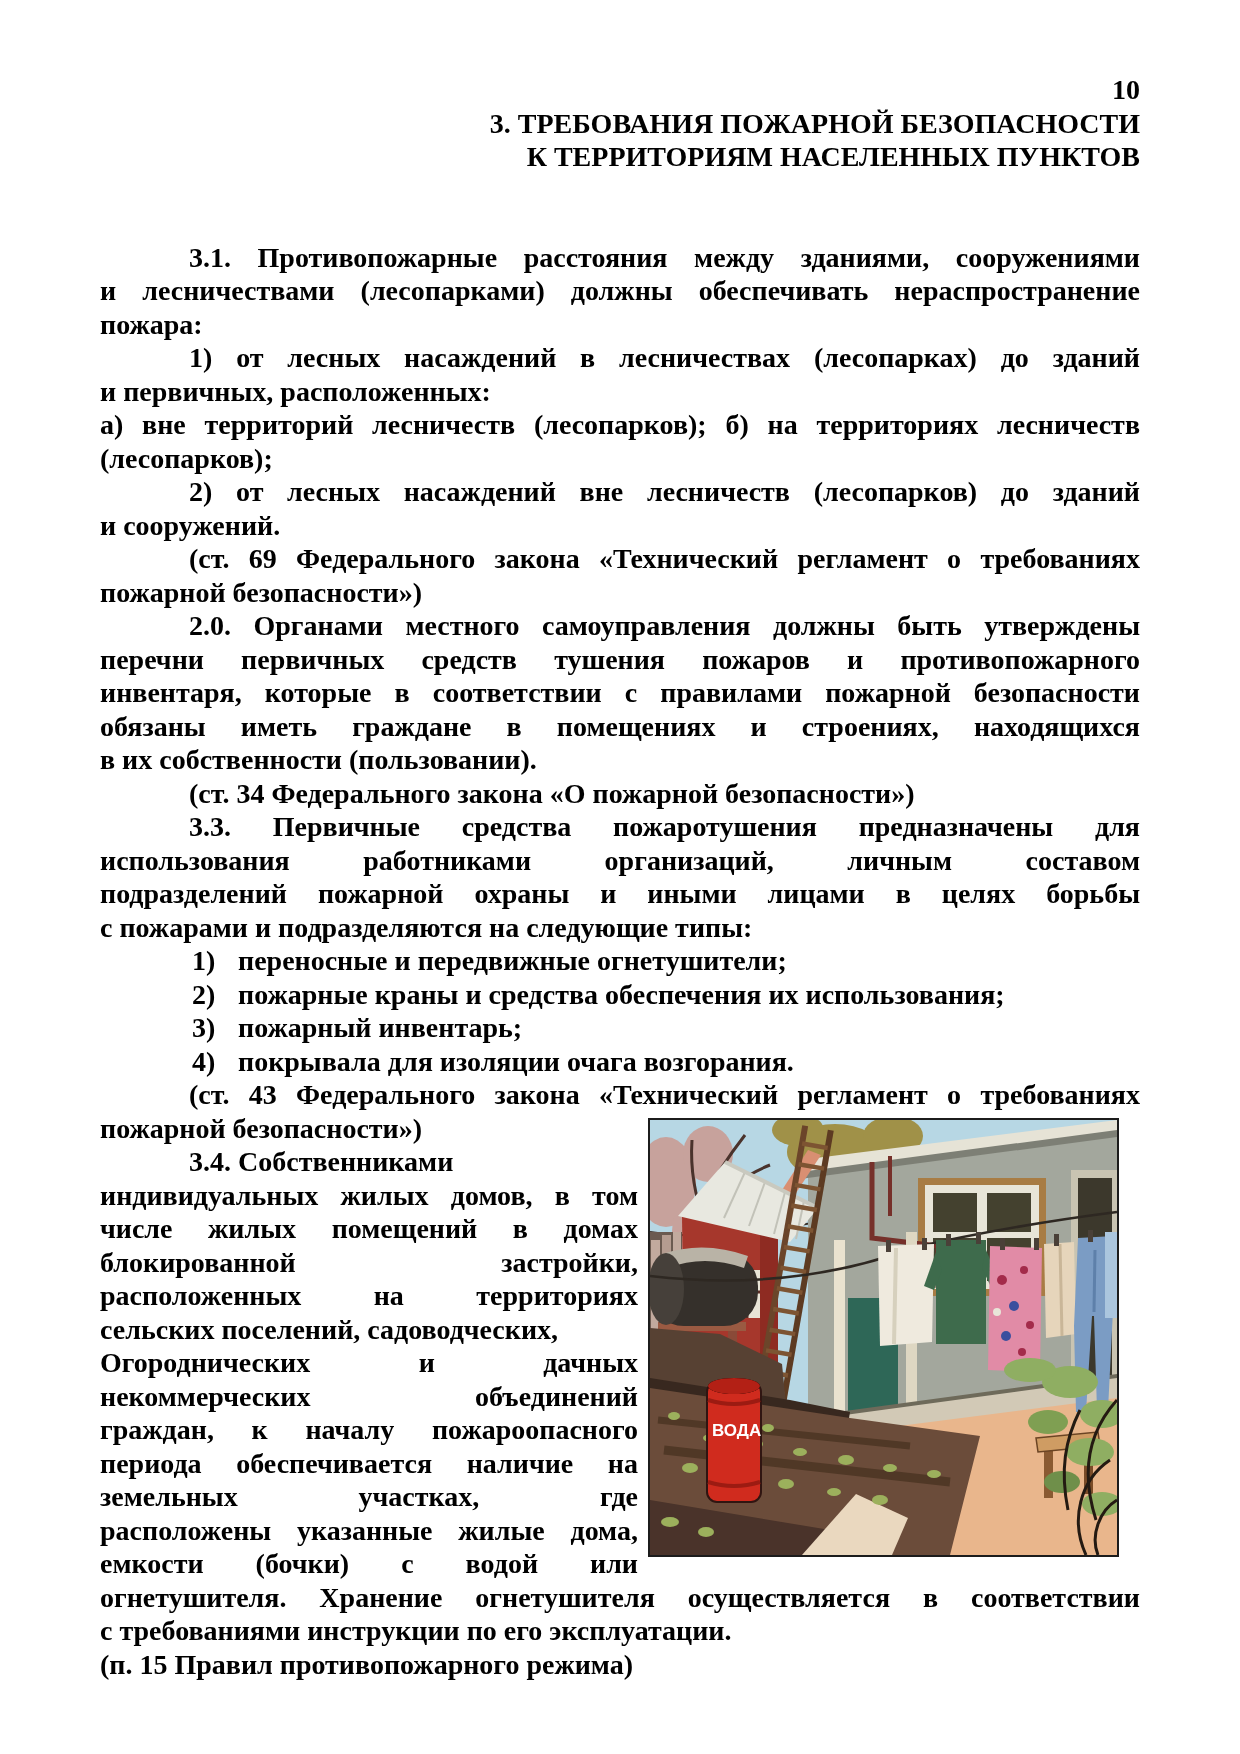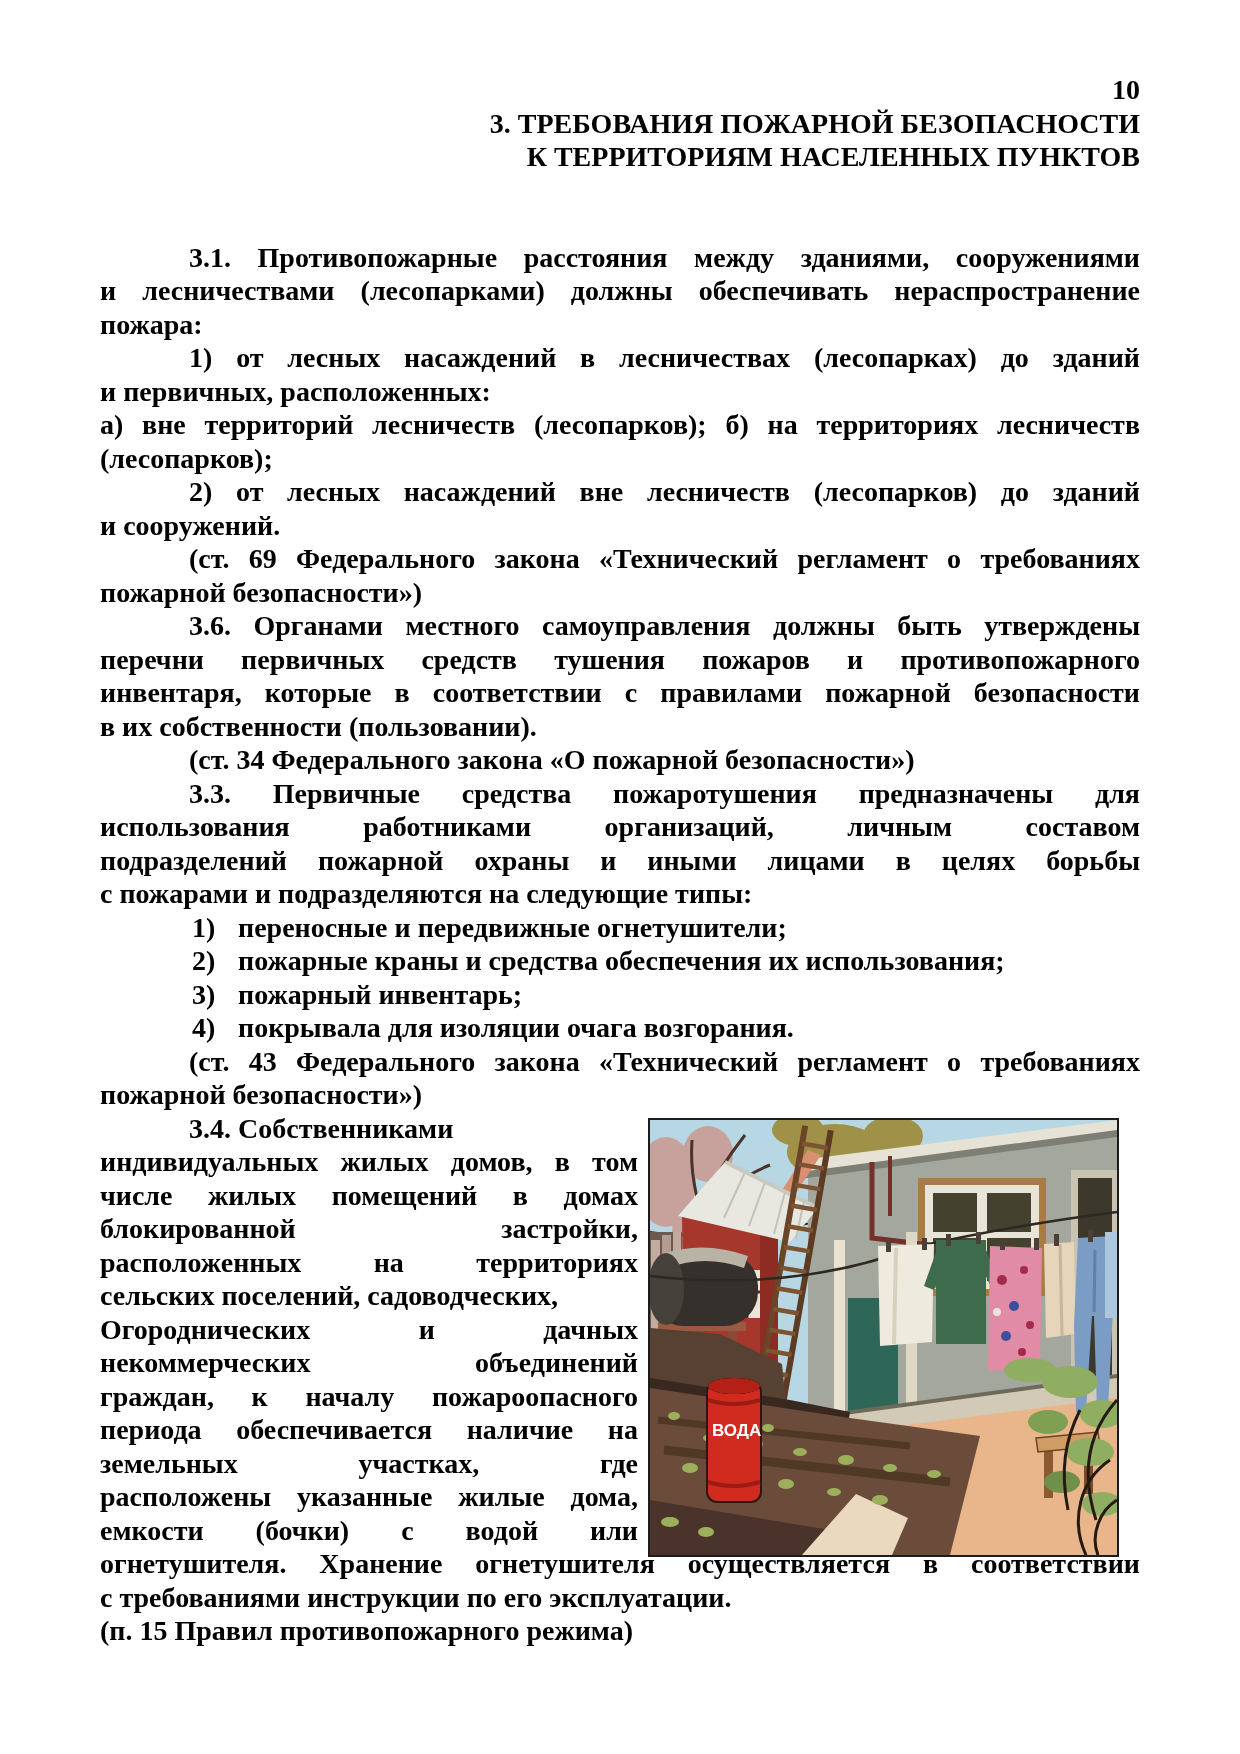--- a/index.html
+++ b/index.html
@@ -53,23 +53,24 @@
     <div class="ln j">и лесничествами (лесопарками) должны обеспечивать нераспространение</div>
     <div class="ln">пожара:</div>
     <div class="ln j ind">1) от лесных насаждений в лесничествах (лесопарках) до зданий</div>
     <div class="ln">и первичных, расположенных:</div>
     <div class="ln j">а) вне территорий лесничеств (лесопарков); б) на территориях лесничеств</div>
     <div class="ln">(лесопарков);</div>
     <div class="ln j ind">2) от лесных насаждений вне лесничеств (лесопарков) до зданий</div>
     <div class="ln">и сооружений.</div>
     <div class="ln j ind">(ст. 69 Федерального закона «Технический регламент о требованиях</div>
     <div class="ln">пожарной безопасности»)</div>
-    <div class="ln j ind">3.6. Органами местного самоуправления должны быть утверждены</div>
+    <div class="ln j ind">2.0. Органами местного самоуправления должны быть утверждены</div>
     <div class="ln j">перечни первичных средств тушения пожаров и противопожарного</div>
     <div class="ln j">инвентаря, которые в соответствии с правилами пожарной безопасности</div>
+    <div class="ln j">обязаны иметь граждане в помещениях и строениях, находящихся</div>
     <div class="ln">в их собственности (пользовании).</div>
     <div class="ln ind">(ст. 34 Федерального закона «О пожарной безопасности»)</div>
     <div class="ln j ind">3.3. Первичные средства пожаротушения предназначены для</div>
     <div class="ln j">использования работниками организаций, личным составом</div>
     <div class="ln j">подразделений пожарной охраны и иными лицами в целях борьбы</div>
     <div class="ln">с пожарами и подразделяются на следующие типы:</div>
 
     <div class="ln li"><span class="num">1)</span><span>переносные и передвижные огнетушители;</span></div>
     <div class="ln li"><span class="num">2)</span><span>пожарные краны и средства обеспечения их использования;</span></div>
     <div class="ln li"><span class="num">3)</span><span>пожарный инвентарь;</span></div>

